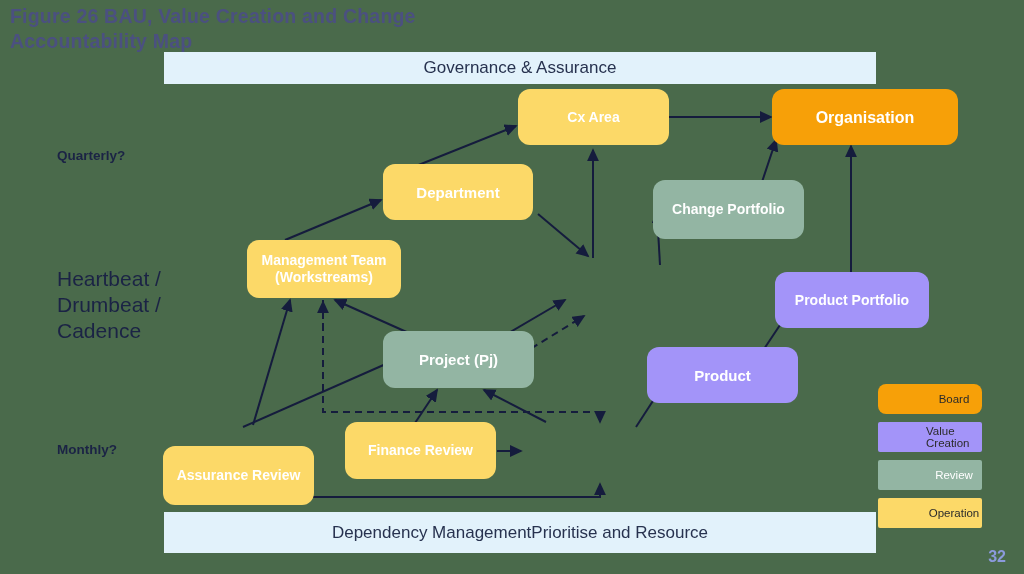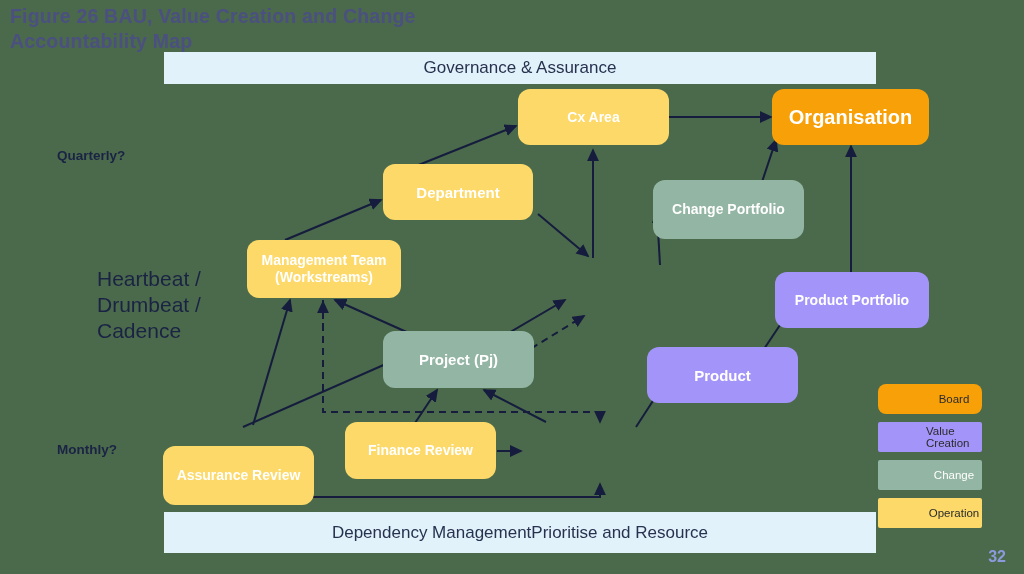--- a/index.html
+++ b/index.html
@@ -33,21 +33,21 @@
     font-weight:700;line-height:17px;box-sizing:border-box;padding:3px 6px;
   }
   .op{background:#fcd968;color:#ffffff;}
   .val{background:#a394f9;color:#ffffff;}
   .chg{background:#93b5a3;color:#ffffff;}
   .brd{background:#f7a008;color:#ffffff;}
 
   .side-label{position:absolute;color:#1b2345;font-weight:700;}
   #lbl-quarterly{left:57px;top:148px;font-size:13.5px;}
   #lbl-monthly{left:57px;top:442px;font-size:13.5px;}
-  #lbl-heartbeat{left:57px;top:266px;font-size:21px;line-height:26px;font-weight:400;width:170px;margin-left:40px;}
+  #lbl-heartbeat{left:57px;top:266px;font-size:21px;line-height:26px;font-weight:400;width:170px;}
 
   .legend{position:absolute;left:878px;top:384px;width:104px;}
   .legend-item{
     width:104px;height:30px;margin-bottom:8px;
     display:flex;align-items:center;justify-content:center;
     font-size:11.5px;color:#2b2b2b;box-sizing:border-box;padding-left:48px;
   }
   .legend-item.brd{border-radius:8px;color:#2b2b2b;}
   .legend-item.val{border-radius:2px;color:#2b2b2b;}
   .legend-item.chg{border-radius:2px;color:#ffffff;}
@@ -114,21 +114,21 @@
 
       <path d="M323,300 L323,412 L600,412 L600,422"></path>
 
       <path d="M470,386 L584,316"></path>
 
       <path d="M323,330 L323,302"></path>
     </g>
   </svg>
 
   <div class="node op" id="n-cx-area" style="left:518px;top:89px;width:151px;height:56px;font-size:14px;">Cx Area</div>
-  <div class="node brd" id="n-organisation" style="left:772px;top:89px;width:157px;height:56px;font-size:20px;">Organisation</div>
+  <div class="node brd" id="n-organisation" style="left:772px;top:89px;width:186px;height:56px;font-size:16px;">Organisation</div>
   <div class="node op" id="n-department" style="left:383px;top:164px;width:150px;height:56px;font-size:15px;">Department</div>
   <div class="node chg" id="n-change-portfolio" style="left:653px;top:180px;width:151px;height:59px;font-size:14px;">Change Portfolio</div>
   <div class="node op" id="n-management-team" style="left:247px;top:240px;width:154px;height:58px;font-size:14px;">Management Team (Workstreams)</div>
   <div class="node val" id="n-product-portfolio" style="left:775px;top:272px;width:154px;height:56px;font-size:14px;">Product Portfolio</div>
   <div class="node chg" id="n-project" style="left:383px;top:331px;width:151px;height:57px;font-size:15px;">Project (Pj)</div>
   <div class="node val" id="n-product" style="left:647px;top:347px;width:151px;height:56px;font-size:15px;">Product</div>
   <div class="node op" id="n-assurance-review" style="left:163px;top:422px;width:151px;height:59px;font-size:14px;margin-top:24px;">Assurance Review</div>
   <div class="node op" id="n-finance-review" style="left:345px;top:422px;width:151px;height:57px;font-size:14px;">Finance Review</div>
 
   <div class="side-label" id="lbl-quarterly">Quarterly?</div>
@@ -136,19 +136,19 @@
   <div class="side-label" id="lbl-monthly">Monthly?</div>
 
   <div class="banner" id="banner-bottom">
     <span>Dependency Management</span>
     <span>Prioritise and Resource</span>
   </div>
 
   <div class="legend">
     <div class="legend-item brd">Board</div>
     <div class="legend-item val">Value Creation</div>
-    <div class="legend-item chg">Change</div>
+    <div class="legend-item chg">Review</div>
     <div class="legend-item op">Operation</div>
   </div>
 
   <div id="page-number">32</div>
 
 </div>
 
 </body></html>

